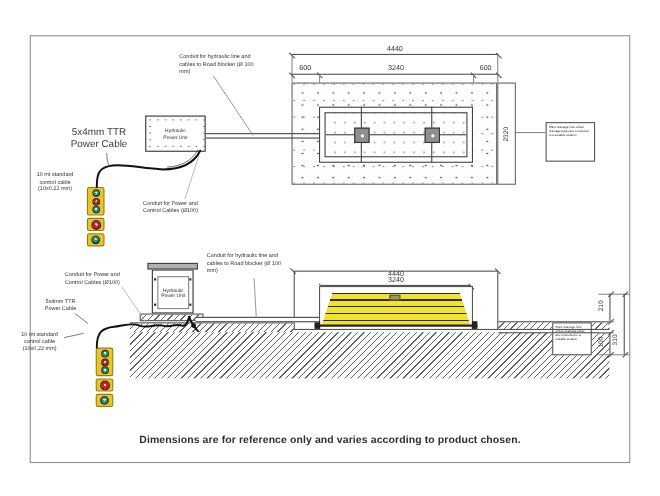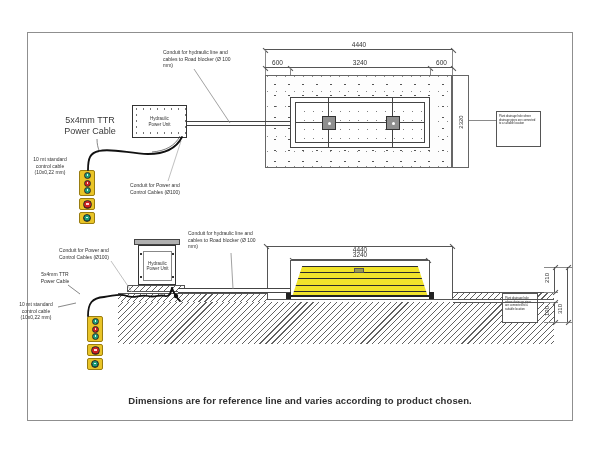--- a/index.html
+++ b/index.html
@@ -212,21 +212,21 @@
   <div class="exth" style="left:544px;top:292px;width:14px;"></div>
   <div class="exth" style="left:544px;top:302px;width:14px;"></div>
   <div class="exth" style="left:544px;top:322px;width:28px;"></div>
   <div class="dimv" style="left:554px;top:267px;height:25px;"></div>
   <div class="dimv" style="left:554px;top:302px;height:20px;"></div>
   <div class="dimv" style="left:567px;top:267px;height:55px;"></div>
   <span class="vlabel" style="left:537px;top:275px;">210</span>
   <span class="vlabel" style="left:537px;top:308px;">100</span>
   <span class="vlabel" style="left:550px;top:306px;">310</span>
 
-  <div class="caption">Dimensions are for reference line and varies according to product chosen.</div>
+  <div class="caption">Dimensions are for reference only and varies according to product chosen.</div>
 
   <svg class="overlay" width="600" height="451" viewBox="0 0 600 451">
 
     <path d="M194,69 L230,123" stroke="#8a8a8a" stroke-width="0.8" fill="none"></path>
     <path d="M168,181 L181,141" stroke="#b0b0b0" stroke-width="0.8" fill="none"></path>
     <path d="M97,139 C97,144 98,148 99,150" stroke="#555" stroke-width="0.7" fill="none"></path>
 
     <path d="M182,137 C176,149 163,154 148,154 C128,153 110,148 99,151 C90,153 88,158 88,170" stroke="#111" stroke-width="1.8" fill="none" stroke-linecap="round"></path>
     <path d="M180,136 C175,146 165,151 152,152" stroke="#444" stroke-width="0.7" fill="none"></path>
 

